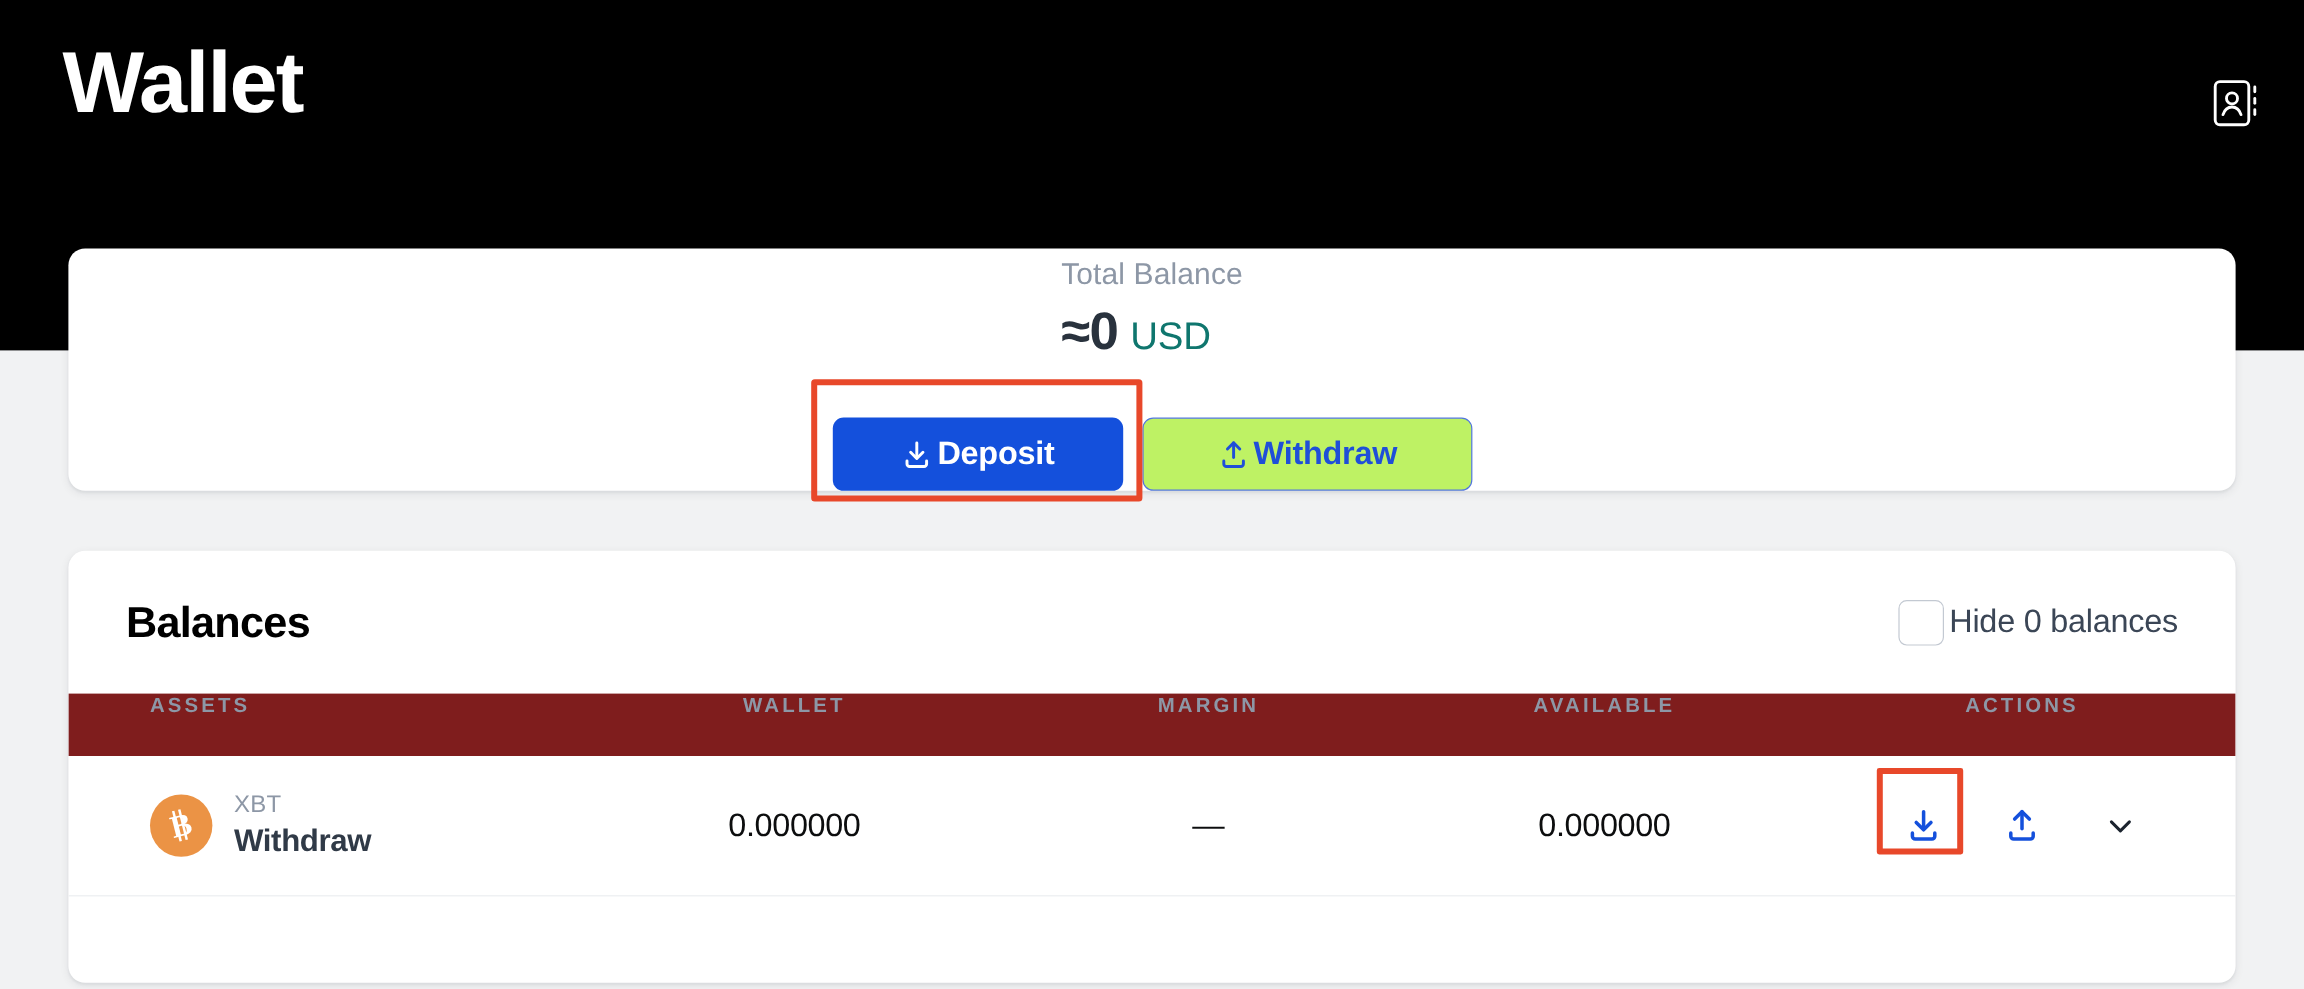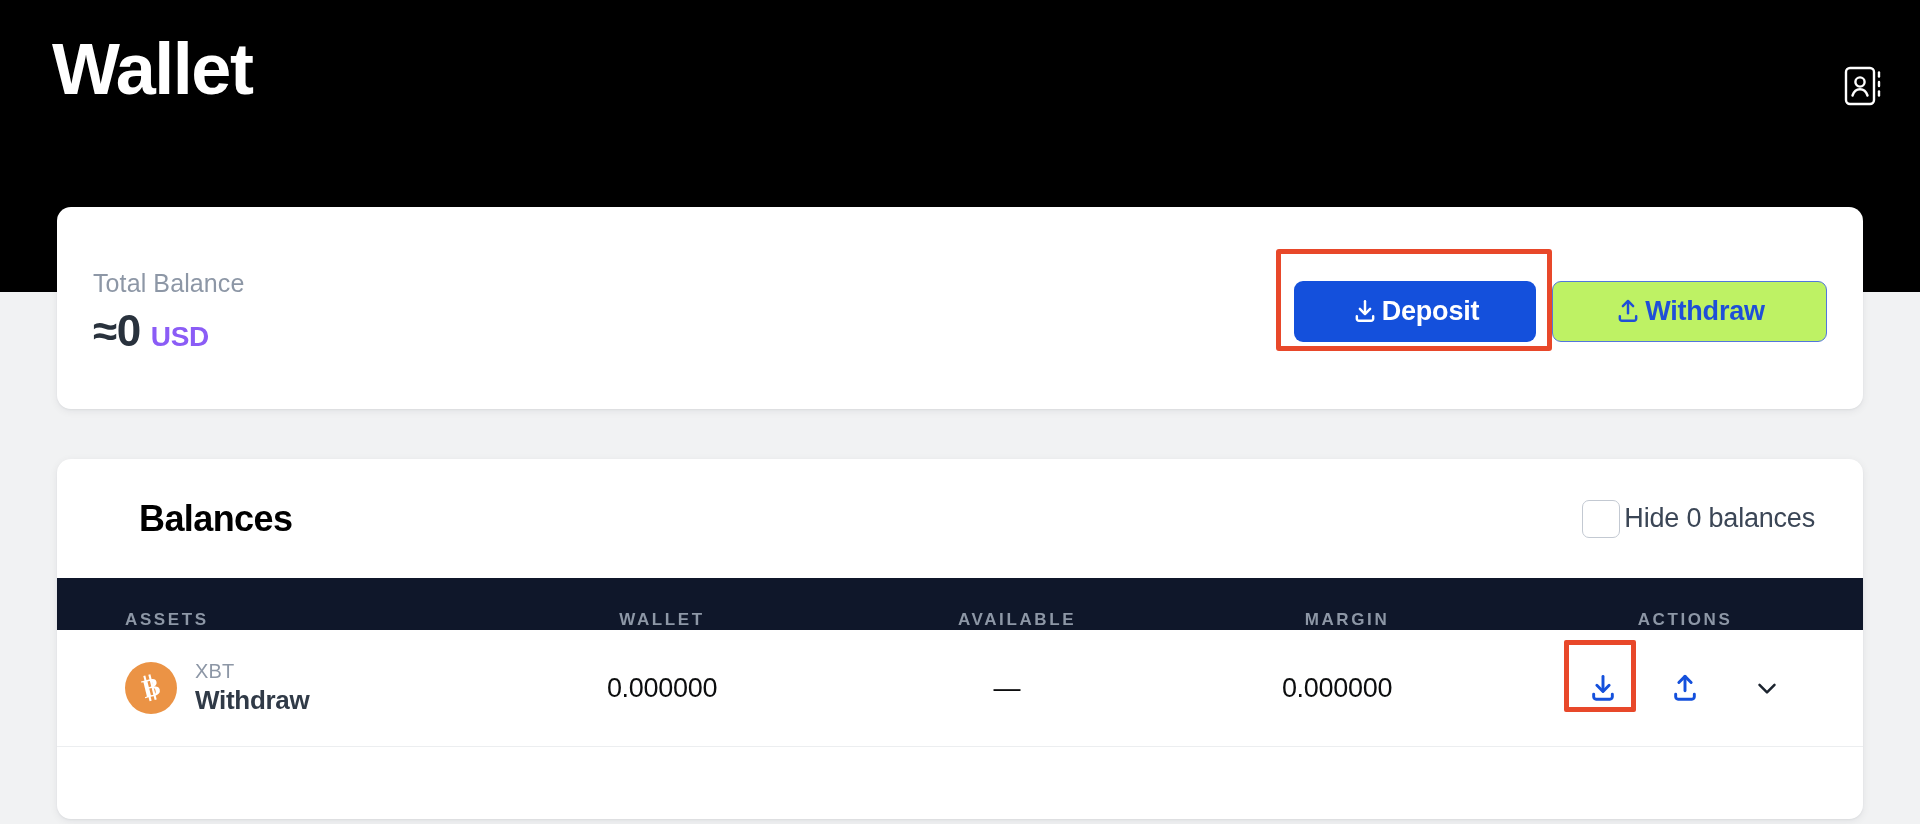--- a/index.html
+++ b/index.html
@@ -54,45 +54,46 @@
     width: 1806px;
     height: 202px;
     background: #ffffff;
     border-radius: 14px;
     box-shadow: 0 2px 8px rgba(16,24,40,0.07), 0 1px 2px rgba(16,24,40,0.05);
   }
   .balance-inner {
     position: relative;
     width: 100%;
     height: 100%;
-    padding: 0 36px;
+    padding: 0 48px;
     display: flex;
     align-items: center;
     justify-content: space-between;
+    flex-direction: column;
   }
   .balance-left { display: flex; flex-direction: column; gap: 8px; padding-top: 8px; }
   .balance-label {
     font-size: 25px;
     font-weight: 400;
     color: #8d97a6;
     letter-spacing: 0.1px;
   }
   .balance-amount {
     font-size: 44px;
     font-weight: 700;
     color: #29323d;
     letter-spacing: -0.5px;
     display: flex;
     align-items: baseline;
     gap: 10px;
   }
   .balance-currency {
-    font-size: 28px;
-    font-weight: 700;
-    color: #8b5cf6;
+    font-size: 32px;
+    font-weight: 400;
+    color: #0f766e;
     letter-spacing: -0.2px;
   }
 
   .balance-actions {
     display: flex;
     align-items: center;
     gap: 16px;
     position: relative;
     padding-top: 6px;
   }
@@ -148,21 +149,20 @@
     border-radius: 14px;
     box-shadow: 0 2px 8px rgba(16,24,40,0.07), 0 1px 2px rgba(16,24,40,0.05);
     overflow: hidden;
   }
   .balances-head {
     height: 119px;
     display: flex;
     align-items: center;
     justify-content: space-between;
     padding: 0 48px;
-    margin-left: 34px;
   }
   .balances-title {
     font-size: 36px;
     font-weight: 700;
     color: #000000;
     letter-spacing: -0.6px;
   }
   .hide-zero {
     display: flex;
     align-items: center;
@@ -177,23 +177,23 @@
     background: #fff;
   }
   .hide-zero-label {
     font-size: 27px;
     color: #3b4656;
     letter-spacing: -0.2px;
   }
 
   .table-head {
     height: 52px;
-    background: #0f172a;
-    display: flex;
-    align-items: flex-end;
+    background: #7f1d1d;
+    display: flex;
+    align-items: flex-start;
   }
   .th {
     font-size: 17px;
     font-weight: 700;
     color: #8d97a6;
     letter-spacing: 2.6px;
     text-align: center;
   }
 
   .col-assets    { width: 420px; padding-left: 68px; text-align: left; }
@@ -339,22 +339,22 @@
 
       <div class="hide-zero">
         <div class="checkbox"></div>
         <div class="hide-zero-label">Hide 0 balances</div>
       </div>
     </div>
 
     <div class="table-head">
       <div class="th col-assets">ASSETS</div>
       <div class="th col-wallet">WALLET</div>
+      <div class="th col-margin">MARGIN</div>
       <div class="th col-available">AVAILABLE</div>
-      <div class="th col-margin">MARGIN</div>
       <div class="th col-actions">ACTIONS</div>
     </div>
 
     <div class="table-row">
 
       <div class="asset-cell">
         <div class="coin-icon">
           <svg width="34" height="34" viewBox="0 0 34 34">
             <g transform="rotate(-14 17 17)">
               <text x="17" y="25.5" text-anchor="middle" font-family="'Liberation Serif', serif" font-size="26" font-weight="700" fill="#ffffff">B</text>

